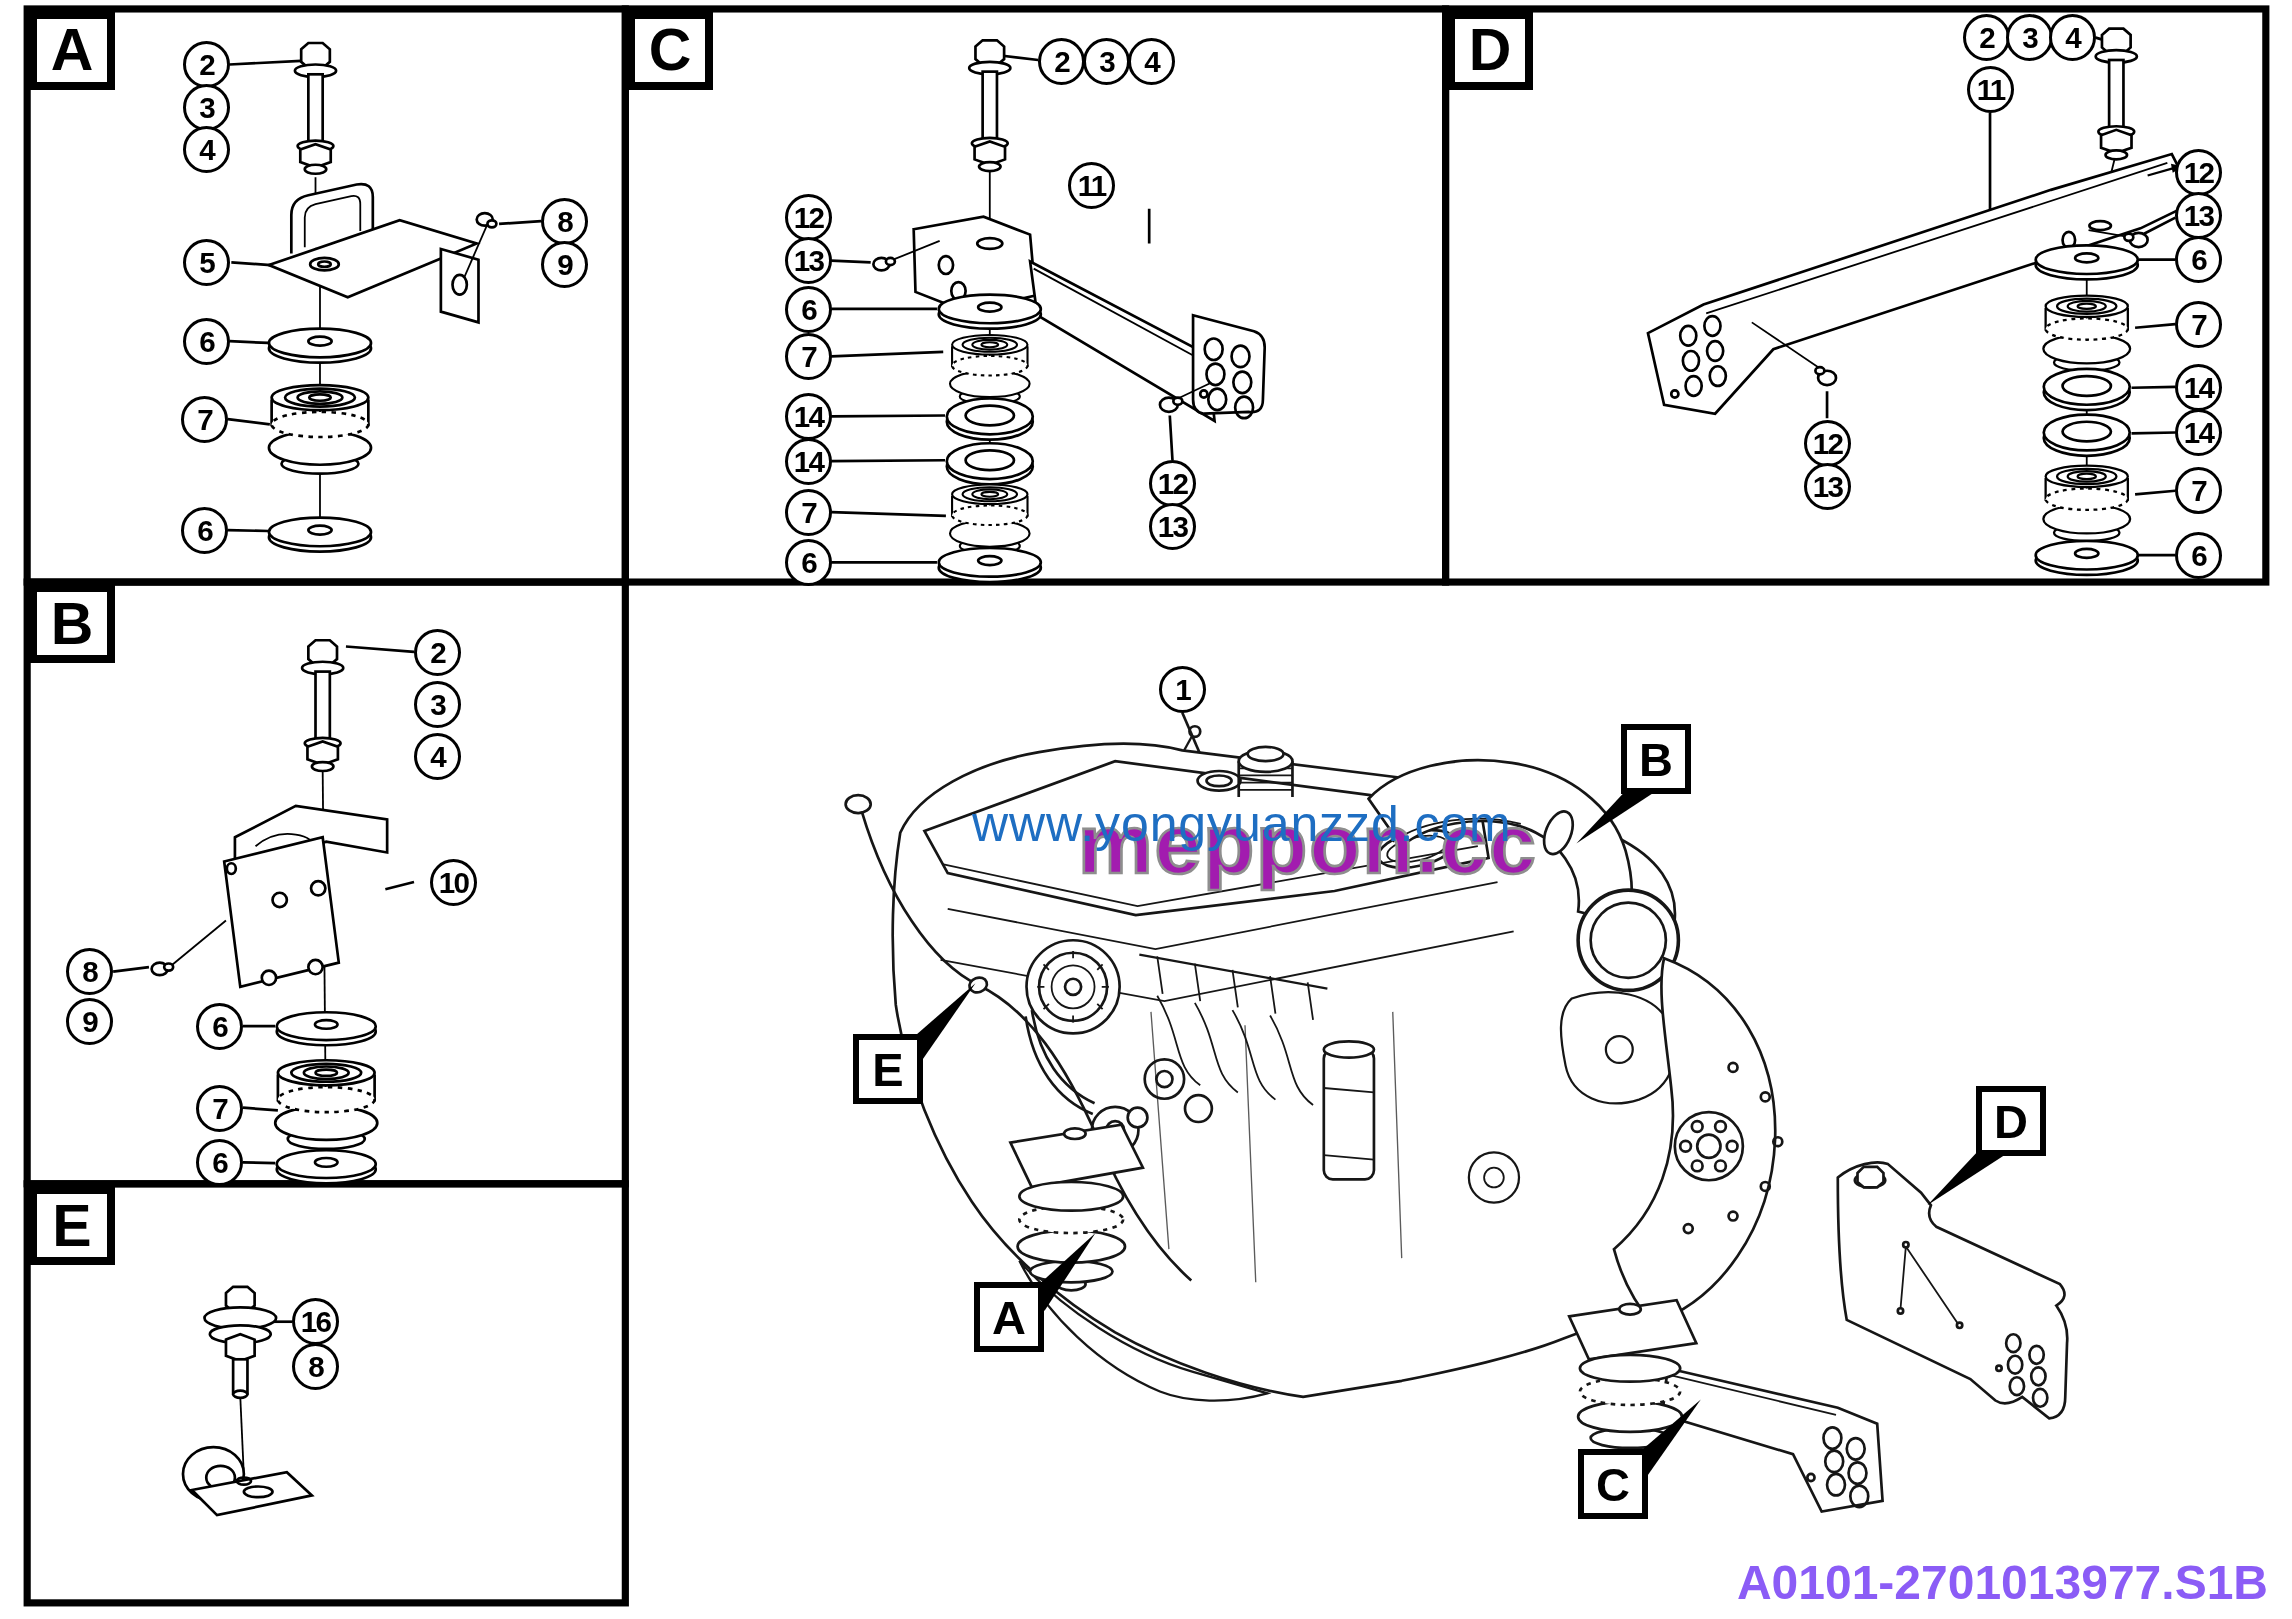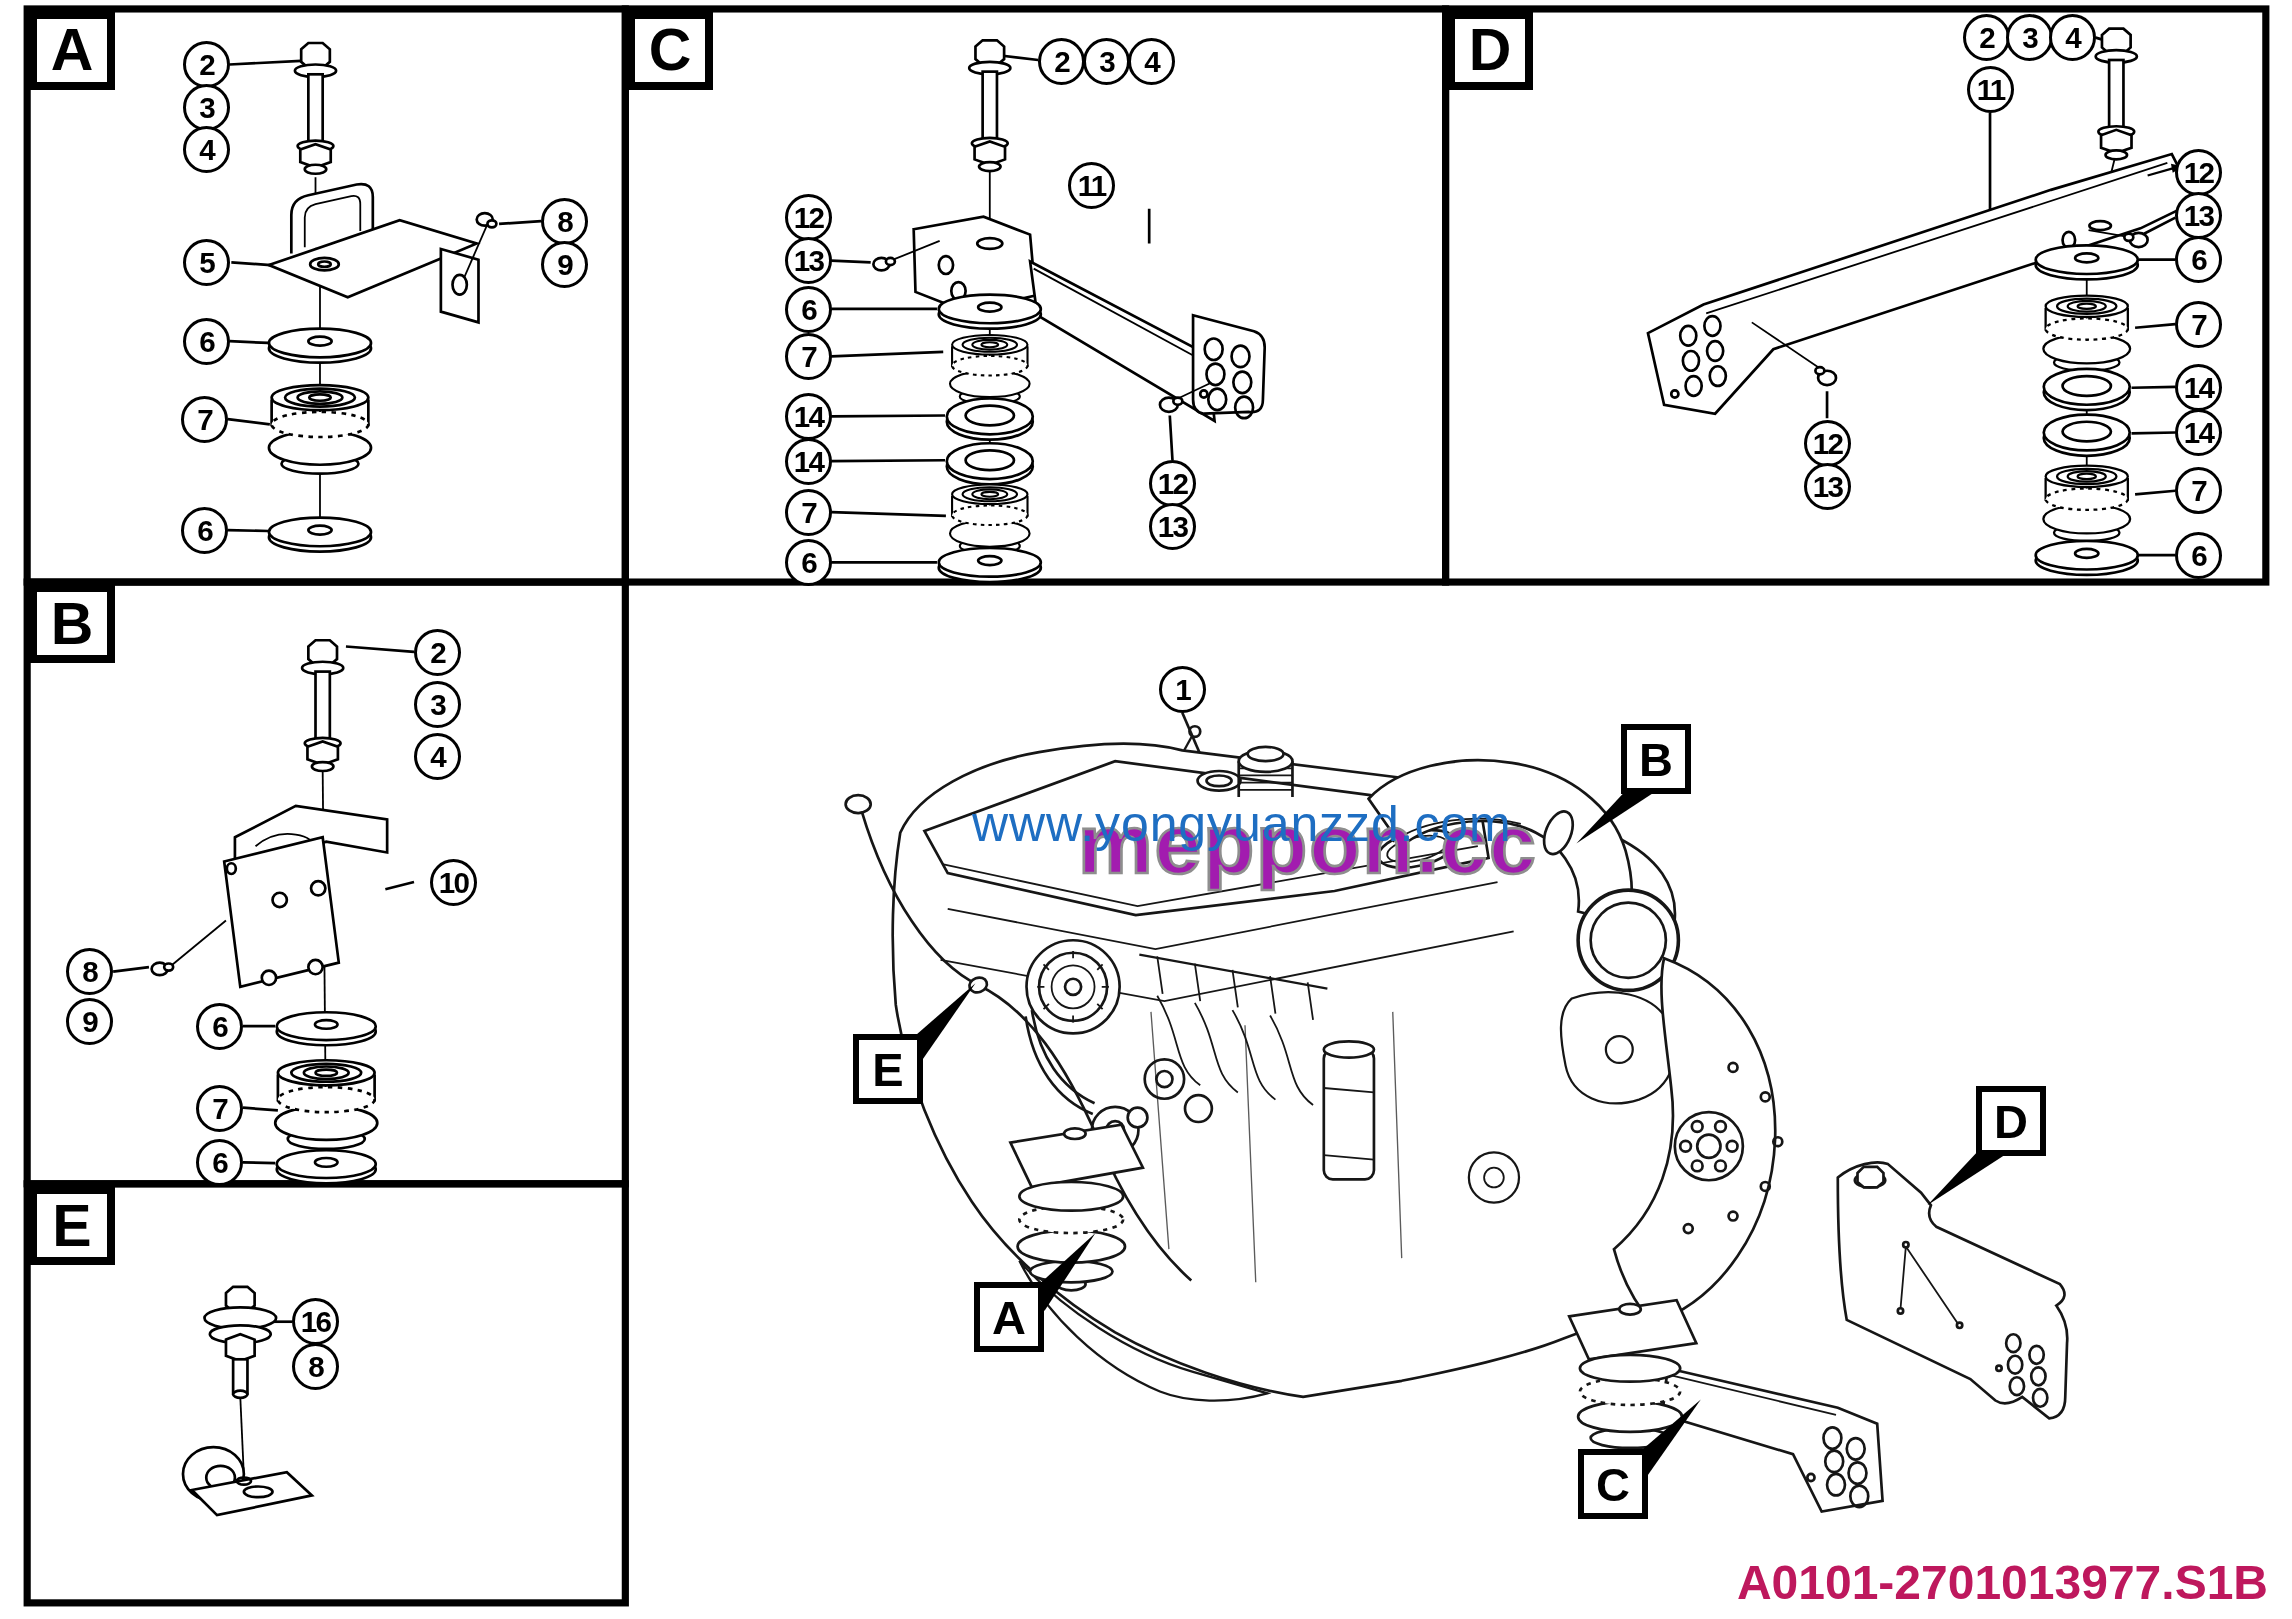--- a/index.html
+++ b/index.html
@@ -12,21 +12,21 @@
   .plabel{position:absolute;width:86px;height:79px;box-sizing:border-box;border:8px solid #000;
       background:#fff;display:flex;align-items:center;justify-content:center;
       font-weight:bold;font-size:59px;z-index:6;color:#000;}
   .elabel{position:absolute;width:70px;height:70px;box-sizing:border-box;border:6.3px solid #000;
       background:#fff;display:flex;align-items:center;justify-content:center;
       font-weight:bold;font-size:47px;z-index:6;color:#000;}
   .wm-outline{position:absolute;left:1078px;top:802px;font-size:84px;font-weight:bold;line-height:1;
       color:#a21caf;-webkit-text-stroke:2.7px #8e8e8e;letter-spacing:1.8px;z-index:4;text-align:right;}
   .wm-url{position:absolute;left:972px;top:799px;font-size:50px;font-weight:500;line-height:1;
       color:#1e6ec2;letter-spacing:0.9px;z-index:5;}
-  .pn{position:absolute;right:25px;top:1555px;font-size:48px;font-weight:bold;color:#be185d;z-index:6;}
+  .pn{position:absolute;right:25px;top:1555px;font-size:48px;font-weight:bold;color:#8b5cf6;z-index:6;}
 </style>
 </head>
 <body>
 
 <div id="page">
 
 <svg id="art" width="2293" height="1619" viewBox="0 0 2560 1808">
   <defs>
     <g id="washer">
       <ellipse cy="6" rx="57" ry="16" fill="#fff"></ellipse>

